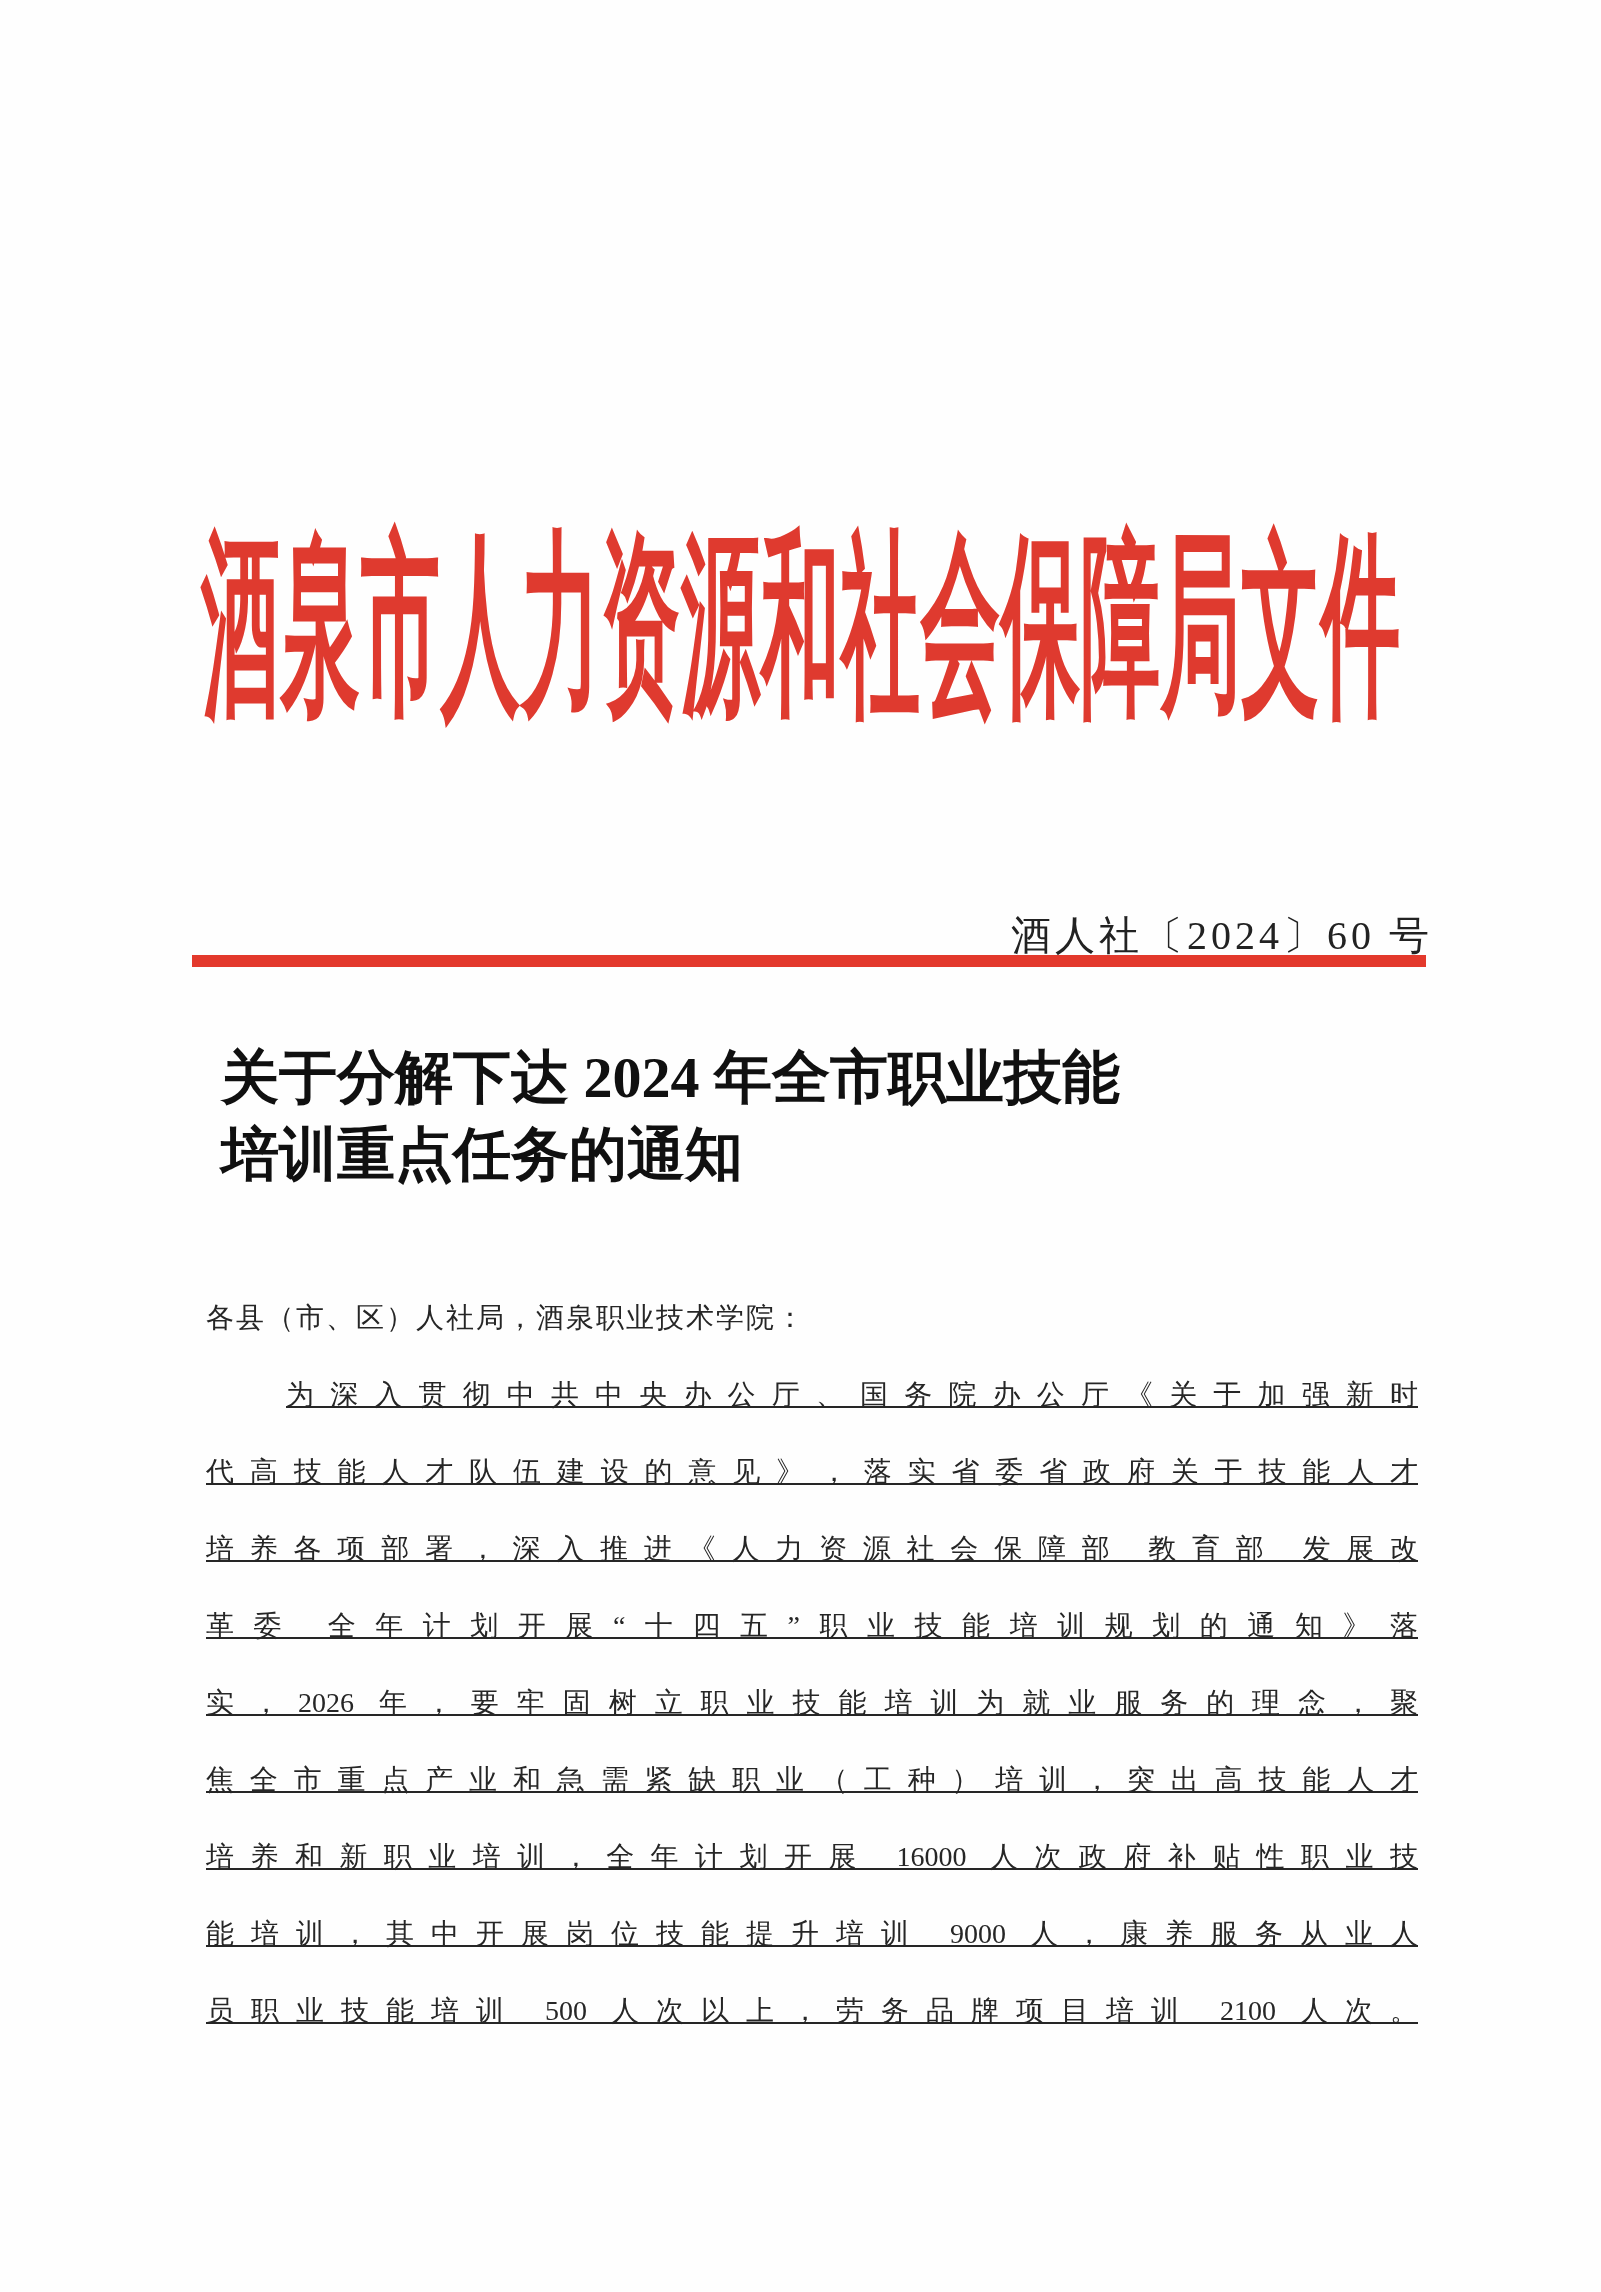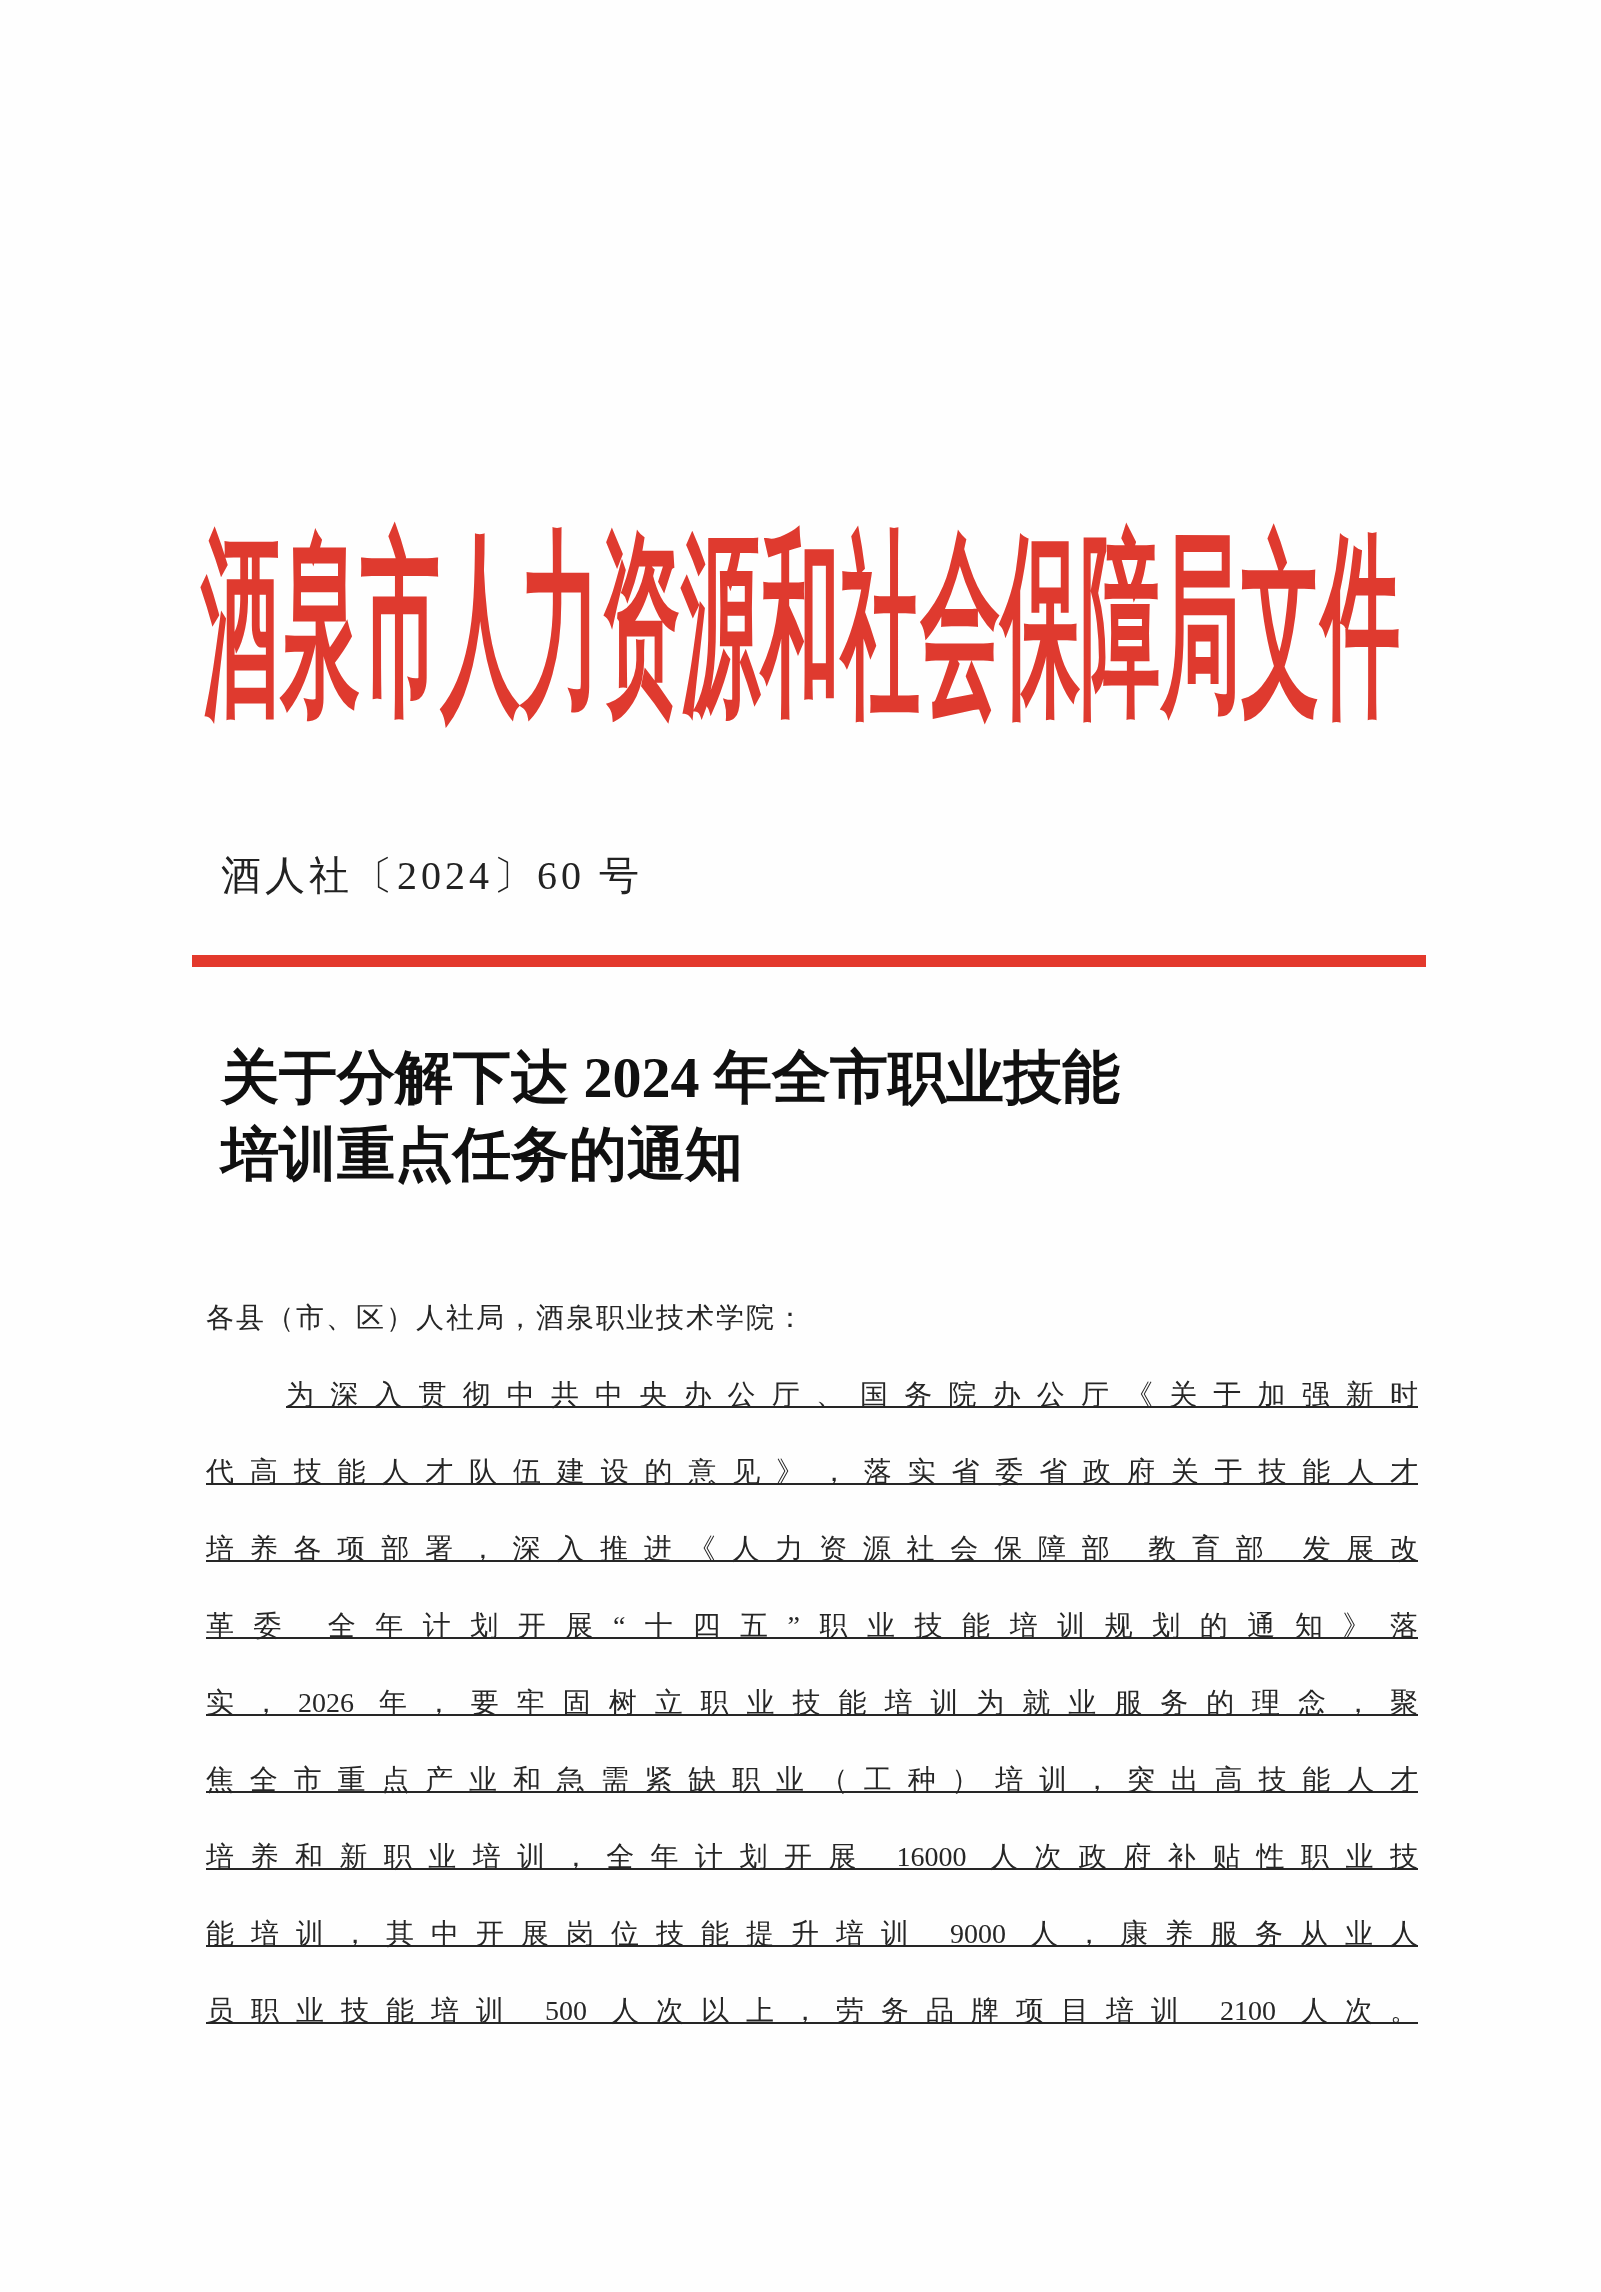--- a/index.html
+++ b/index.html
@@ -32,24 +32,24 @@
     line-height: 82px;
     color: var(--red, #df3a2f);
     transform: scaleY(2.5);
     transform-origin: top center;
     white-space: nowrap;
     letter-spacing: 1px;
   }
   
   .doc-number {
     position: absolute;
-    top: 848px;
+    top: 908px;
     left: 221px;
     width: 1212px;
-    text-align: left;
+    text-align: right;
     font-size: 40px;
     letter-spacing: 4px;
     color: #222222;
     white-space: nowrap;
   }
   
   .red-rule {
     position: absolute;
     top: 955px;
     left: 192px;

